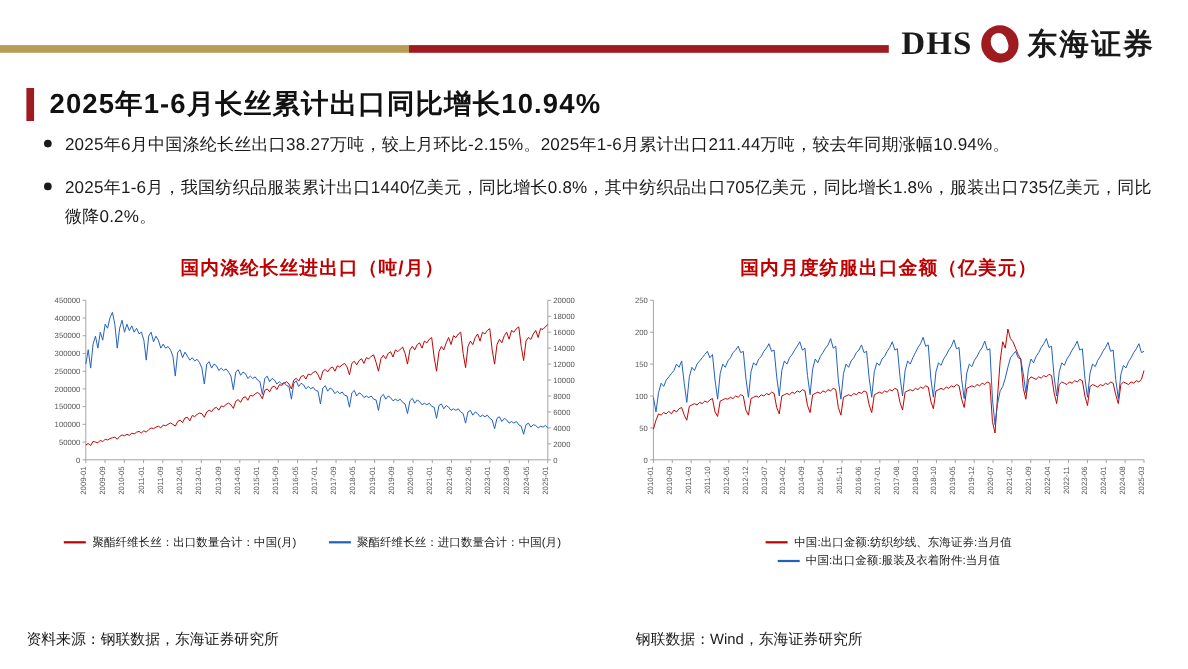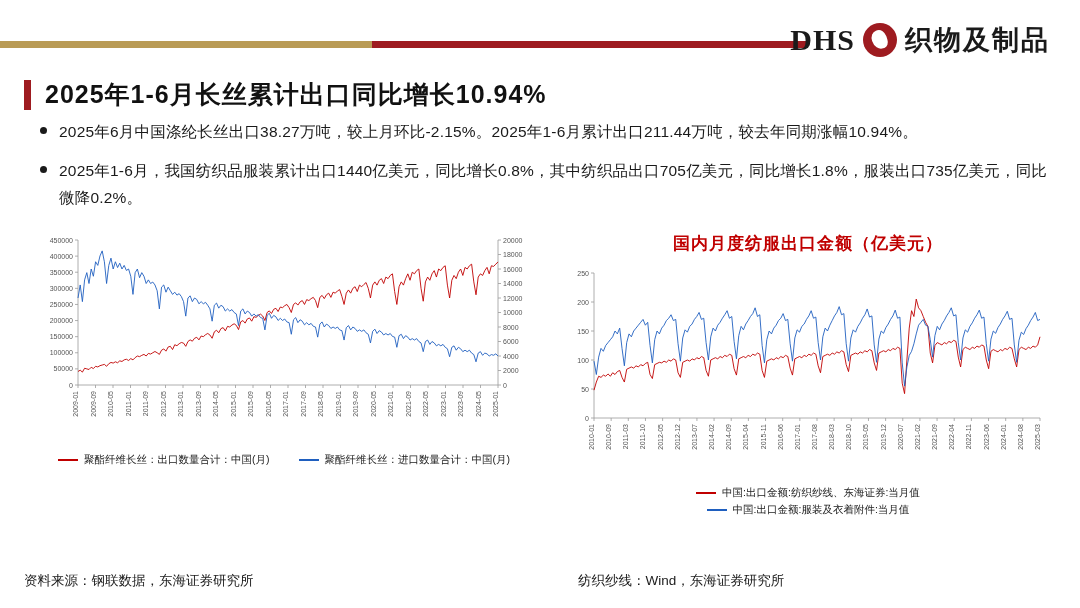--- a/index.html
+++ b/index.html
@@ -178,40 +178,41 @@
 </style>
 </head>
 <body>
 
 <div class="slide">
 
   <div class="header-bar"></div>
   <div class="logo">
     <span class="logo-dhs">DHS</span>
     <span class="logo-mark"></span>
-    <span class="logo-cn">织物及制品</span>
+    <span class="logo-cn">东海证券</span>
   </div>
 
   <div class="title-wrap">
     <div class="title-accent"></div>
     <div class="title-text">2025年1-6月长丝累计出口同比增长10.94%</div>
   </div>
 
   <div class="bullets">
     <div class="bullet">
       <span class="bullet-dot"></span>
       <span class="bullet-text">2025年6月中国涤纶长丝出口38.27万吨，较上月环比-2.15%。2025年1-6月累计出口211.44万吨，较去年同期涨幅10.94%。</span>
     </div>
     <div class="bullet">
       <span class="bullet-dot"></span>
       <span class="bullet-text">2025年1-6月，我国纺织品服装累计出口1440亿美元，同比增长0.8%，其中纺织品出口705亿美元，同比增长1.8%，服装出口735亿美元，同比微降0.2%。</span>
     </div>
   </div>
 
   <div class="panel" id="panel-left">
+    <div class="chart-title">国内涤纶长丝进出口（吨/月）</div>
     <div class="plot-area">
       <svg class="plot-svg" id="svg-left" viewBox="0 0 512 215" preserveAspectRatio="none">
           <line x1="50" y1="8" x2="50" y2="153" stroke="#9a9a9a" stroke-width="0.8"></line>
           <line x1="50" y1="153" x2="470" y2="153" stroke="#9a9a9a" stroke-width="0.8"></line>
           <line x1="470" y1="8" x2="470" y2="153" stroke="#9a9a9a" stroke-width="0.8"></line>
           <line x1="47" y1="153" x2="50" y2="153" stroke="#9a9a9a" stroke-width="0.8"></line>
           <text x="45" y="155.5" text-anchor="end" class="axis-label">0</text>
           <line x1="47" y1="136.88888888888889" x2="50" y2="136.88888888888889" stroke="#9a9a9a" stroke-width="0.8"></line>
           <text x="45" y="139.38888888888889" text-anchor="end" class="axis-label">50000</text>
           <line x1="47" y1="120.77777777777777" x2="50" y2="120.77777777777777" stroke="#9a9a9a" stroke-width="0.8"></line>
@@ -400,15 +401,15 @@
           <span>中国:出口金额:纺织纱线、东海证券:当月值</span>
         </div>
         <div class="legend-item">
           <span class="legend-swatch" style="background: rgb(31, 95, 191);"></span>
           <span>中国:出口金额:服装及衣着附件:当月值</span>
         </div>
       </div>
   </div>
 
   <div class="source" id="source-left">资料来源：钢联数据，东海证券研究所</div>
-  <div class="source" id="source-right">纺织纱线：Wind，东海证券研究所</div>
+  <div class="source" id="source-right">钢联数据：Wind，东海证券研究所</div>
 
 </div>
 
 </body></html>

